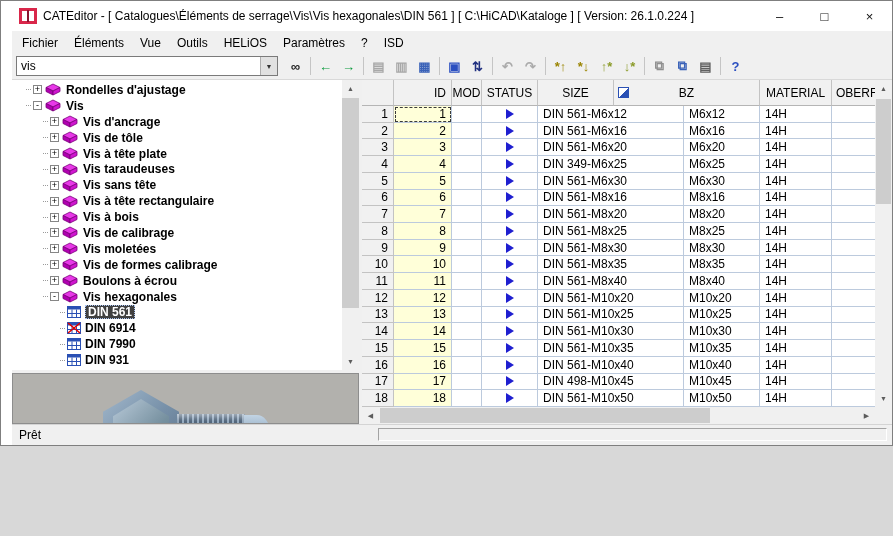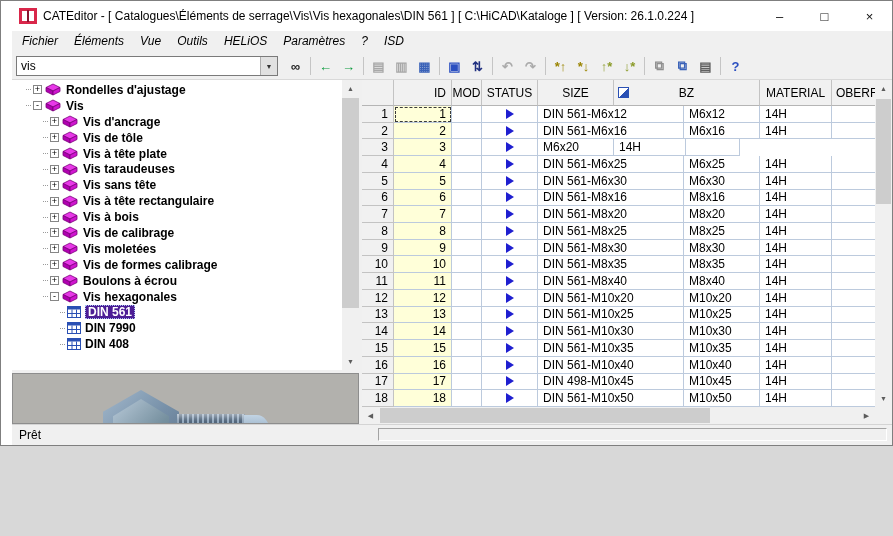--- a/index.html
+++ b/index.html
@@ -12,21 +12,21 @@
     padding-left:11px;
   }
   
   .titlebar { height:30px; background:#fff; display:flex; align-items:center; flex:none; }
   .app-icon { width:18px; height:16px; margin:0 6px 0 7px; flex:none; }
   .title-text { font-size:12px; color:#000; white-space:nowrap; overflow:hidden; flex:1; }
   .win-controls { display:flex; margin-left:auto; flex:none; }
   .win-btn { width:45px; height:30px; display:flex; align-items:center; justify-content:center;
              font-size:13px; color:#111; cursor:default; }
   
-  .menubar { height:22px; background:#f0f0f0; display:flex; align-items:flex-start; padding-left:2px; flex:none;font-style:italic; }
+  .menubar { height:22px; background:#f0f0f0; display:flex; align-items:flex-end; padding-left:2px; flex:none; }
   .menu-item { font-size:12px; padding:3px 8px; color:#000; }
   
   .toolbar { height:27px; background:#f0f0f0; border-bottom:1px solid #d9d9d9; display:flex;
              align-items:center; padding-left:4px; flex:none; }
   .combo { width:262px; height:20px; background:#fff; border:1px solid #7a7a7a; display:flex; flex:none; }
   .search-input { flex:1; border:none; outline:none; font-size:12px; padding:0 4px;
                   font-family:"Liberation Sans", sans-serif; }
   .combo-arrow { width:17px; background:#e1e1e1; border-left:1px solid #adadad; display:flex;
                  align-items:center; justify-content:center; }
   .combo-arrow .arr { font-size:7px; color:#333; }
@@ -40,21 +40,21 @@
   .vsplit { width:3px; background:#f0f0f0; flex:none; }
   
   .tree { height:290px; position:relative; overflow:hidden; background:#fff; flex:none; }
   .tree-list { position:absolute; top:2px; left:0; right:17px; bottom:0; overflow:hidden; }
   .tree-item { display:flex; align-items:center; height:15.9px; white-space:nowrap; font-size:12px; }
   .tree-item::before { content:""; width:5px; height:0; border-top:1px dotted #9a9a9a; margin-right:2px; flex:none; }
   .exp { width:9px; height:9px; border:1px solid #868686; background:#fff; color:#000;
          font-size:9px; line-height:7px; text-align:center; margin-right:3px; flex:none; }
   .ticon { display:flex; margin-right:4px; flex:none; }
   .lbl { color:#000;font-weight:bold; }
-  .lbl.sel { background:#4c1d95; color:#fff; padding:0 3px; outline:1px dotted #a9c4f2; outline-offset:-1px; }
+  .lbl.sel { background:#404040; color:#fff; padding:0 3px; outline:1px dotted #a9c4f2; outline-offset:-1px; }
   
   .sb { background:#f0f0f0; }
   .sb-btn { position:absolute; width:17px; height:17px; display:flex; align-items:center;
             justify-content:center; font-size:7px; color:#5c5c5c; background:#f0f0f0; }
   .sb-thumb { position:absolute; background:#cdcdcd; }
   .tree-sb { position:absolute; right:0; top:0; width:17px; height:290px; }
   .tree-sb .up { top:0; right:0; }
   .tree-sb .down { bottom:0; right:0; }
   .tree-sb .sb-thumb { left:0; right:0; top:18px; height:210px; }
   .hsplit { height:3px; background:#f0f0f0; flex:none; }
@@ -353,35 +353,48 @@
               <span class="lbl sel">DIN 561</span>
             </div>
             <div class="tree-item" style="padding-left: 48px;">
               <span class="ticon">
                 <svg width="14" height="12" viewBox="0 0 14 12">
                   <rect x="0.5" y="0.5" width="13" height="11" fill="#ffffff" stroke="#2a50b4"></rect>
                   <rect x="0.5" y="0.5" width="13" height="3" fill="#2a50b4"></rect>
                   <line x1="0.5" y1="7.5" x2="13.5" y2="7.5" stroke="#2a50b4"></line>
                   <line x1="5" y1="3.5" x2="5" y2="11.5" stroke="#2a50b4"></line>
                   <line x1="9.5" y1="3.5" x2="9.5" y2="11.5" stroke="#2a50b4"></line>
-                </svg>
-              </span>
-              <span class="lbl">DIN 7990</span>
+                  <path d="M1,1 L13,11 M13,1 L1,11" stroke="#e00000" stroke-width="1.6" fill="none"></path>
+                </svg>
+              </span>
+              <span class="lbl">DIN 6914</span>
             </div>
             <div class="tree-item" style="padding-left: 48px;">
               <span class="ticon">
                 <svg width="14" height="12" viewBox="0 0 14 12">
                   <rect x="0.5" y="0.5" width="13" height="11" fill="#ffffff" stroke="#2a50b4"></rect>
                   <rect x="0.5" y="0.5" width="13" height="3" fill="#2a50b4"></rect>
                   <line x1="0.5" y1="7.5" x2="13.5" y2="7.5" stroke="#2a50b4"></line>
                   <line x1="5" y1="3.5" x2="5" y2="11.5" stroke="#2a50b4"></line>
                   <line x1="9.5" y1="3.5" x2="9.5" y2="11.5" stroke="#2a50b4"></line>
                 </svg>
               </span>
-              <span class="lbl">DIN 408</span>
+              <span class="lbl">DIN 7990</span>
+            </div>
+            <div class="tree-item" style="padding-left: 48px;">
+              <span class="ticon">
+                <svg width="14" height="12" viewBox="0 0 14 12">
+                  <rect x="0.5" y="0.5" width="13" height="11" fill="#ffffff" stroke="#2a50b4"></rect>
+                  <rect x="0.5" y="0.5" width="13" height="3" fill="#2a50b4"></rect>
+                  <line x1="0.5" y1="7.5" x2="13.5" y2="7.5" stroke="#2a50b4"></line>
+                  <line x1="5" y1="3.5" x2="5" y2="11.5" stroke="#2a50b4"></line>
+                  <line x1="9.5" y1="3.5" x2="9.5" y2="11.5" stroke="#2a50b4"></line>
+                </svg>
+              </span>
+              <span class="lbl">DIN 931</span>
             </div>
           </div>
         <div class="tree-sb sb">
           <span class="sb-btn up">▲</span>
           <span class="sb-thumb"></span>
           <span class="sb-btn down">▼</span>
         </div>
       </div>
       <div class="hsplit"></div>
       <div class="preview">
@@ -444,32 +457,33 @@
             <div class="tc mtc">14H</div>
             <div class="tc obc"></div>
           </div>
           <div class="t-row">
             <div class="tc rn">3</div>
             <div class="tc idc">3</div>
             <div class="tc modc"></div>
             <div class="tc stc">
               <span class="tri"></span>
             </div>
+            <div class="tc bzc">DIN 561-M6x20</div>
             <div class="tc szc">M6x20</div>
             <div class="tc mtc">14H</div>
             <div class="tc obc"></div>
           </div>
           <div class="t-row">
             <div class="tc rn">4</div>
             <div class="tc idc">4</div>
             <div class="tc modc"></div>
             <div class="tc stc">
               <span class="tri"></span>
             </div>
-            <div class="tc bzc">DIN 561-M6x25</div>
+            <div class="tc bzc">DIN 349-M6x25</div>
             <div class="tc szc">M6x25</div>
             <div class="tc mtc">14H</div>
             <div class="tc obc"></div>
           </div>
           <div class="t-row">
             <div class="tc rn">5</div>
             <div class="tc idc">5</div>
             <div class="tc modc"></div>
             <div class="tc stc">
               <span class="tri"></span>

